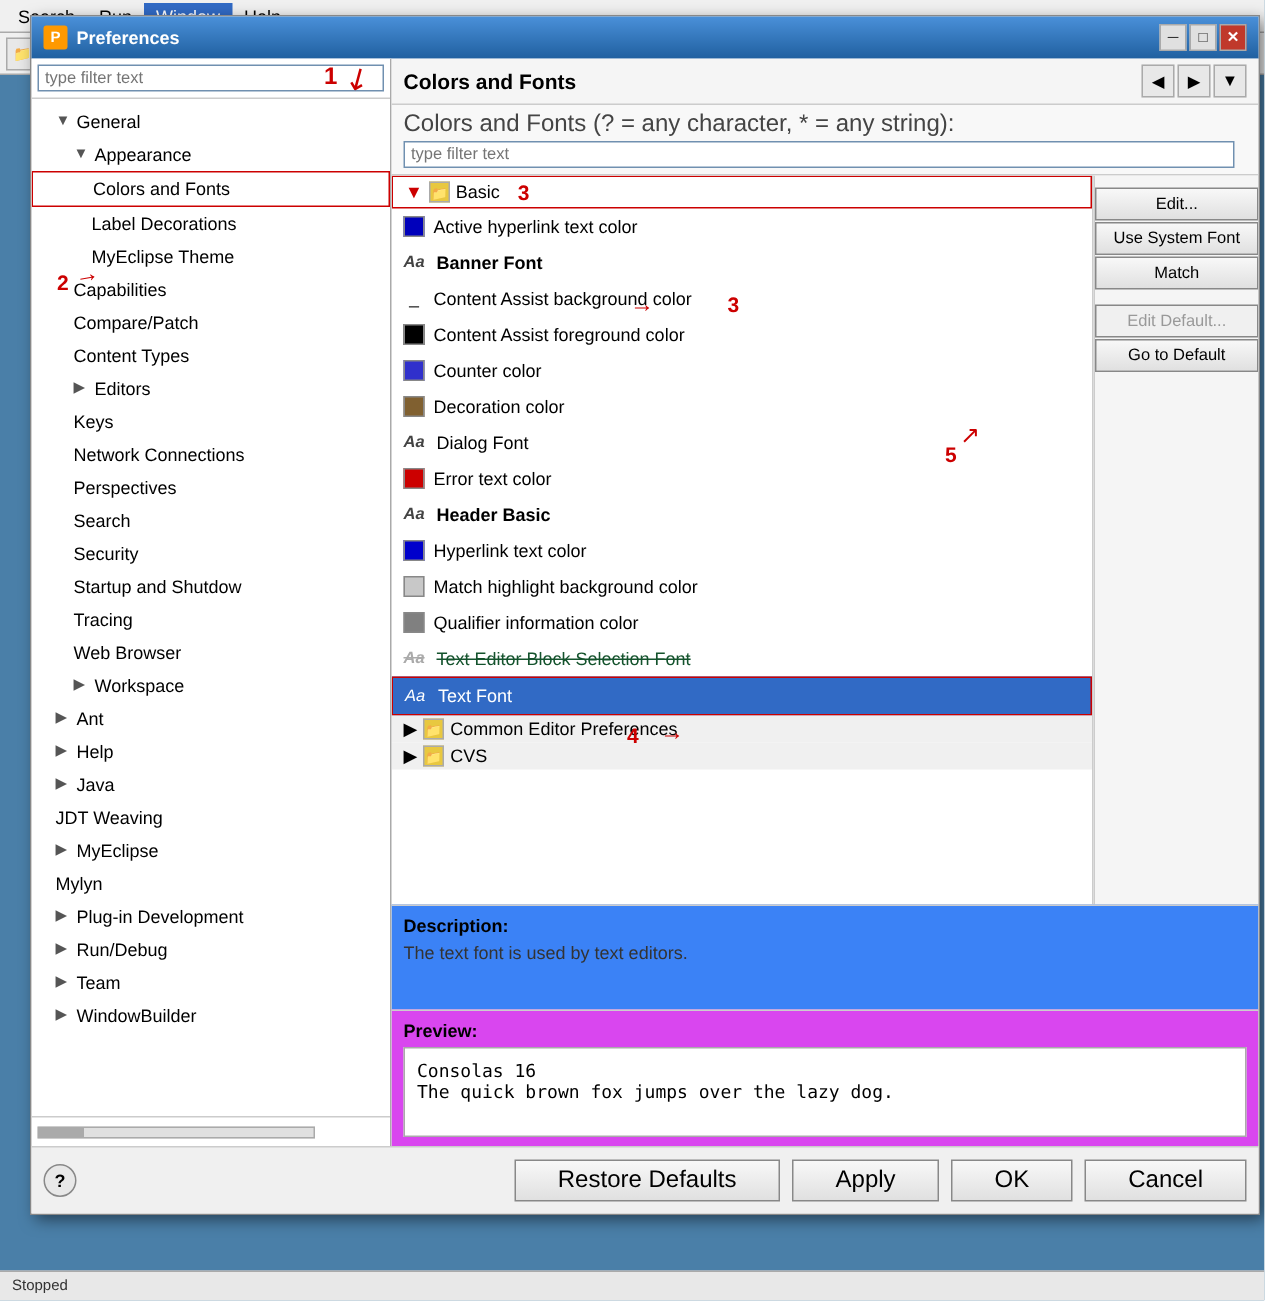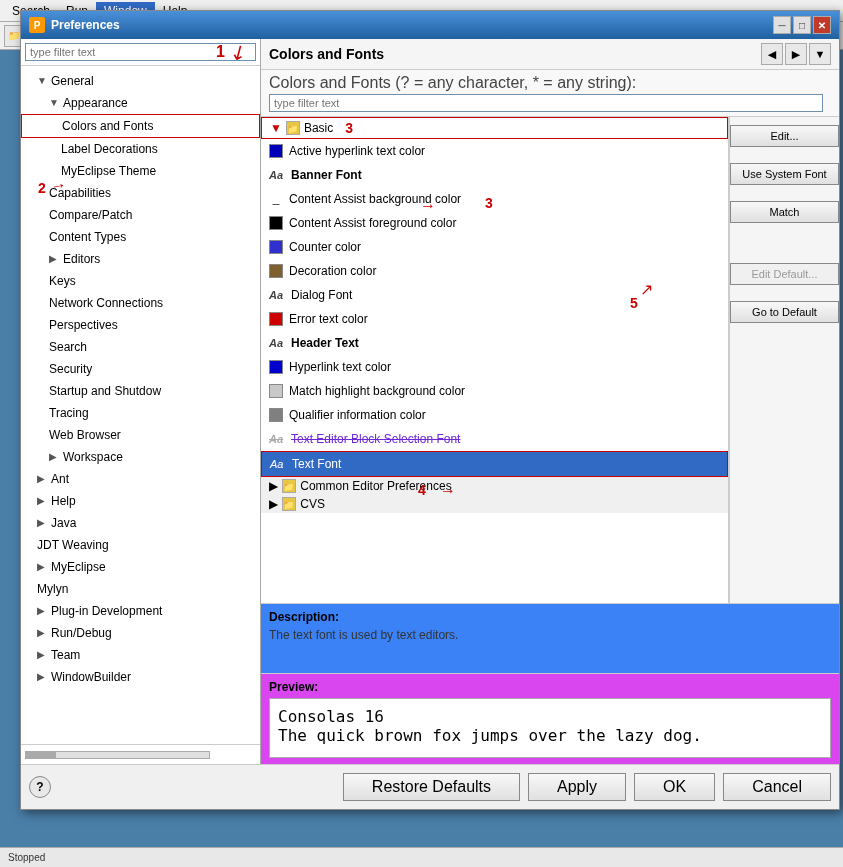--- a/index.html
+++ b/index.html
@@ -285,21 +285,21 @@
       font-size: 12px;
       font-weight: normal;
     }
 
     
     .action-btns {
       width: 110px;
       padding: 8px 0;
       display: flex;
       flex-direction: column;
-      gap: 16px;
+      gap: 1px;
       background: #f5f5f5;
       border-left: 1px solid #ccc;
     }
     .action-btn {
       padding: 4px 8px;
       border: 1px solid #888;
       background: linear-gradient(to bottom, #f8f8f8, #e0e0e0);
       cursor: pointer;
       font-size: 11px;
       text-align: center;
@@ -337,21 +337,21 @@
     .preview-title {
       font-weight: bold;
       font-size: 12px;
       margin-bottom: 4px;
     }
     .preview-area {
       border: 1px solid #aaa;
       background: #fff;
       padding: 8px;
       font-family: 'Consolas', monospace;
-      font-size: 16px;
+      font-size: 12px;
       min-height: 60px;
     }
     .preview-line1 { font-weight: normal; }
     .preview-line2 { font-weight: normal; }
 
     
     .dialog-footer {
       background: #f0f0f0;
       border-top: 1px solid #ccc;
       padding: 8px;
@@ -625,41 +625,41 @@
                 <span>Dialog Font</span>
               </li>
 
               <li class="colors-list-item">
                 <div class="color-swatch" style="background:#cc0000;"></div>
                 <span>Error text color</span>
               </li>
 
               <li class="colors-list-item">
                 <span class="aa-icon" style="font-style:italic;font-weight:bold;color:#444;">Aa</span>
-                <span class="item-bold">Header Text</span>
+                <span class="item-bold">Header Basic</span>
               </li>
 
               <li class="colors-list-item">
                 <div class="color-swatch" style="background:#0000cc;"></div>
                 <span>Hyperlink text color</span>
               </li>
 
               <li class="colors-list-item">
                 <div class="color-swatch" style="background:#c8c8c8;"></div>
                 <span>Match highlight background color</span>
               </li>
 
               <li class="colors-list-item">
                 <div class="color-swatch" style="background:#808080;"></div>
                 <span>Qualifier information color</span>
               </li>
 
               <li class="colors-list-item">
                 <span class="aa-icon" style="font-style:italic;color:#aaa;text-decoration:line-through;">Aa</span>
-                <span style="color:#6d28d9;text-decoration:line-through;">Text Editor Block Selection Font</span>
+                <span style="color:#14532d;text-decoration:line-through;">Text Editor Block Selection Font</span>
               </li>
 
               <li class="colors-list-item highlighted" style="background:#316ac5;color:white;border:1px solid #cc0000;">
                 <span class="aa-icon-white" style="font-style:italic;font-weight:normal;color:white;">Aa</span>
                 <span>Text Font</span>
 
               </li>
 
               <li class="category-header">
                 <span>▶</span>

